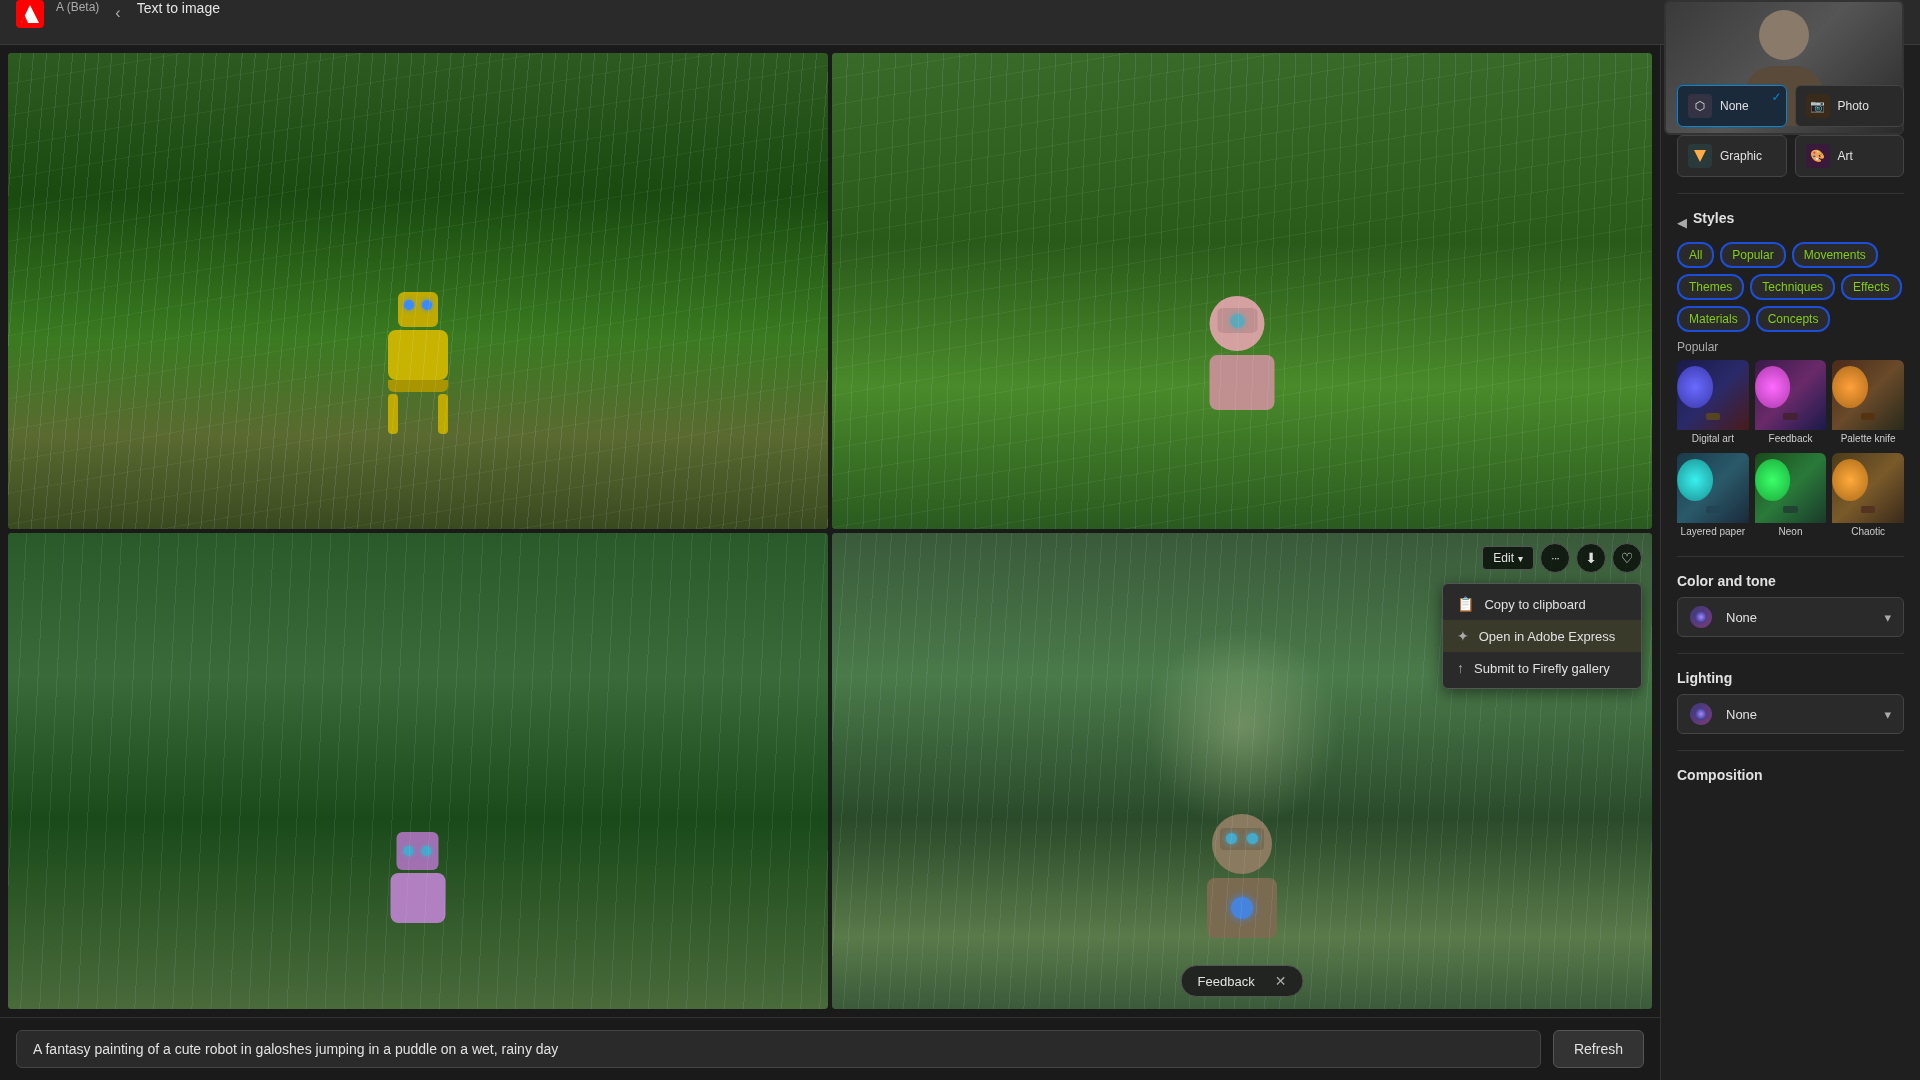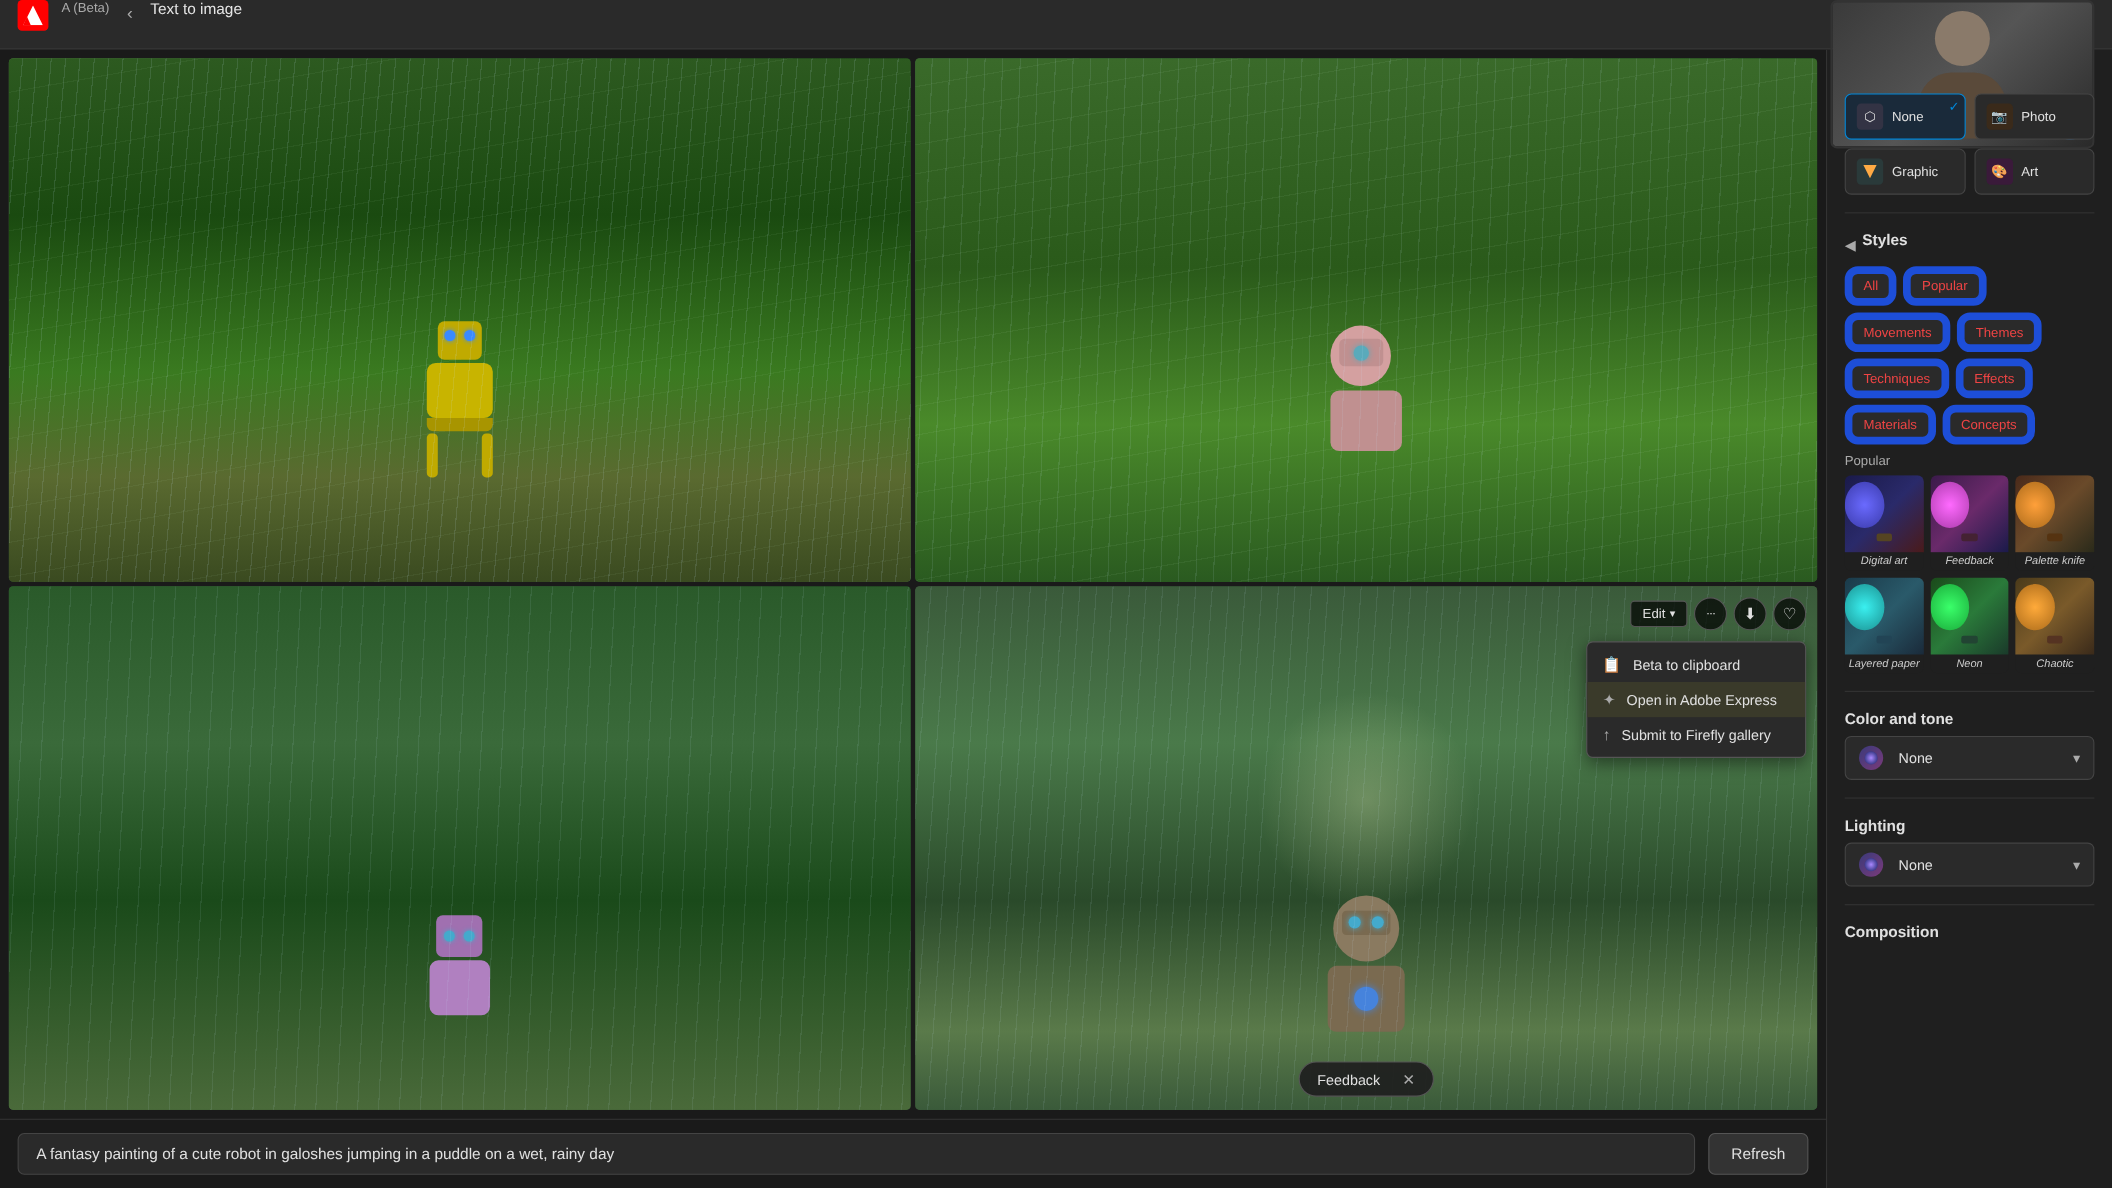--- a/index.html
+++ b/index.html
@@ -264,45 +264,44 @@
       cursor: pointer;
     }
     .style-tags {
       display: flex;
       flex-wrap: wrap;
       gap: 6px;
       margin-bottom: 8px;
     }
     .style-tag {
       background: #2a2a2a;
-      border: 7px solid #1d4ed8;
+      border: 2px solid #1d4ed8;
       border-radius: 12px;
       padding: 4px 10px;
       font-size: 12px;
-      color: #ef4444;
+      color: #84cc16;
       cursor: pointer;
     }
 
     
     .popular-label {
       font-size: 12px;
       color: #aaa;
       margin-bottom: 6px;
     }
     .styles-grid {
       display: grid;
       grid-template-columns: repeat(3, 1fr);
       gap: 6px;
     }
     .style-thumb {
       border-radius: 6px;
       overflow: hidden;
       cursor: pointer;
       position: relative;
-      font-style: italic;
     }
     .style-thumb-img {
       width: 100%;
       aspect-ratio: 1;
       display: block;
     }
     .style-thumb-label {
       text-align: center;
       font-size: 10px;
       color: #ccc;
@@ -509,21 +508,21 @@
             <span>⬇</span>
           </div>
           <div class="icon-btn">
             <span>♡</span>
           </div>
         </div>
 
         <div class="context-menu">
           <div class="context-menu-item">
             <span class="menu-icon">📋</span>
-            <span>Beta to clipboard</span>
+            <span>Copy to clipboard</span>
           </div>
           <div class="context-menu-item" style="background:#3a3a2a;">
             <span class="menu-icon">✦</span>
             <span>Open in Adobe Express</span>
           </div>
           <div class="context-menu-item">
             <span class="menu-icon">↑</span>
             <span>Submit to Firefly gallery</span>
           </div>
         </div>

